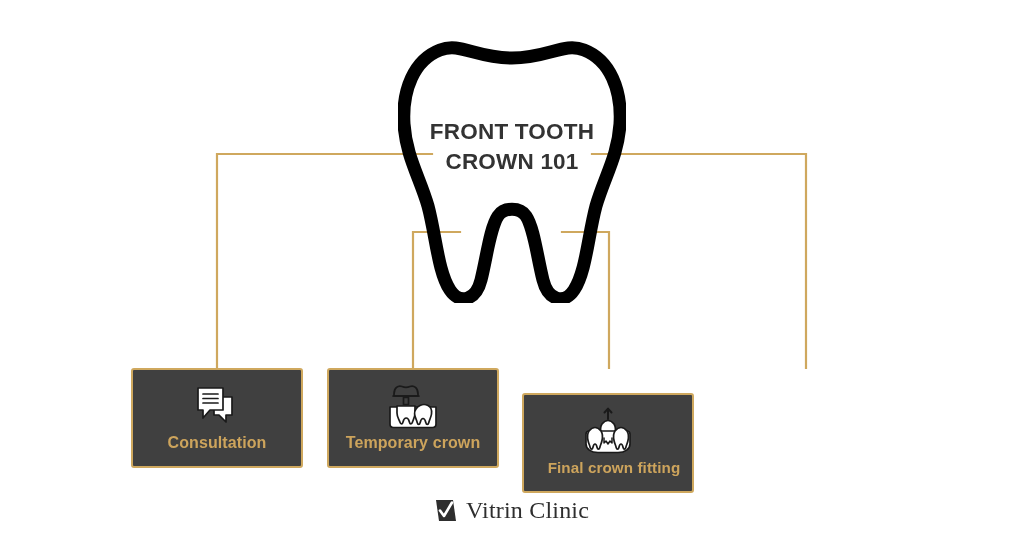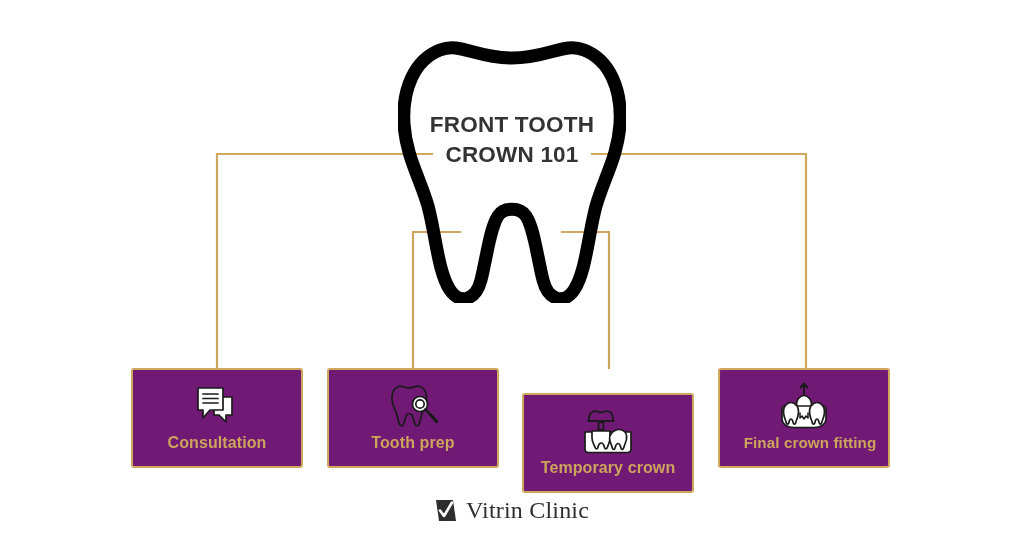--- a/index.html
+++ b/index.html
@@ -9,40 +9,40 @@
     font-family:"Liberation Sans",sans-serif;
     overflow:hidden;
     position:relative;
   }
   .stage{position:absolute;inset:0;}
 
   
   .hero{position:absolute;left:398px;top:28px;width:228px;height:275px;}
   .hero svg{display:block;width:228px;height:275px;}
   .hero-title{
-    position:absolute;left:0;top:82px;width:228px;
+    position:absolute;left:0;top:89px;width:228px;
     text-align:center;
     color:#333333;
     font-size:22.5px;
     font-weight:bold;
     line-height:1.33;
     letter-spacing:.2px;
     white-space:pre-line;
   }
 
   
   .connectors{position:absolute;left:0;top:0;width:1024px;height:550px;pointer-events:none;}
 
   
   .boxes{position:absolute;left:131px;top:368px;width:762px;height:100px;}
   .step{
     position:absolute;top:0;width:172px;height:100px;
     border:2px solid #cfa85e;
     border-radius:3px;
-    background:#701a75;
+    background:#404040;
     box-sizing:border-box;
     display:flex;
     flex-direction:column;
     align-items:center;
     justify-content:flex-start;
   }
   .step:nth-child(1){left:0;}
   .step:nth-child(2){left:196px;}
   .step:nth-child(3){left:391px;margin-top:25px;}
   .step:nth-child(4){left:587px;}
@@ -126,45 +126,20 @@
             <path d="M6,4 L31,4 L31,26 L18,26 L11,34 L11,26 L6,26 Z" fill="#ffffff"></path>
             <line x1="11" y1="10" x2="26" y2="10"></line>
             <line x1="11" y1="14.5" x2="26" y2="14.5"></line>
             <line x1="11" y1="19" x2="26" y2="19"></line>
           </g>
         </svg>
       </div>
       <div class="step-label">Consultation</div>
     </div>
 
-    <div class="step step-2">
-      <div class="step-icon">
-        <svg width="52" height="46" viewBox="0 0 52 46" xmlns="http://www.w3.org/2000/svg">
-          <g fill="none" stroke="#1a1a1a" stroke-width="1.7" stroke-linejoin="round" stroke-linecap="round">
-            <path d="M21,5
-                     C 27,5 29,2 33,3.5
-                     C 38,5.5 40,11 39.5,17
-                     C 39,23 36,27 34.5,32
-                     C 33,38 32.5,43 30,43
-                     C 27.5,43 27,37 25.5,33
-                     C 24.5,30 20,30 19,33
-                     C 17.5,37 17,43 14.5,43
-                     C 12,43 11.5,38 10,32
-                     C 8.5,27 5.5,23 5,17
-                     C 4.5,11 6.5,5.5 11.5,3.5
-                     C 15.5,2 17,5 21,5 Z"></path>
-            <circle cx="33" cy="21" r="7.5" fill="#ffffff"></circle>
-            <circle cx="33" cy="21" r="4.2"></circle>
-            <path d="M38.4,26.4 L47,35.5" stroke-width="2.6"></path>
-            <path d="M45,33.5 L49.5,38.5" stroke-width="3.2"></path>
-          </g>
-        </svg>
-      </div>
-      <div class="step-label">Tooth prep</div>
-    </div>
 
     <div class="step step-3">
       <div class="step-icon">
         <svg width="56" height="46" viewBox="0 0 56 46" xmlns="http://www.w3.org/2000/svg">
           <g fill="none" stroke="#1a1a1a" stroke-width="1.7" stroke-linejoin="round" stroke-linecap="round">
 
             <path d="M9,11 C9,5 13,2 17,3.5 C20,4.8 22,4.8 25,3.5 C29,2 33,5 33,11 L33,13 L9,13 Z"></path>
             <line x1="8" y1="13" x2="34" y2="13"></line>
 
             <rect x="18.5" y="14.5" width="5" height="7"></rect>

